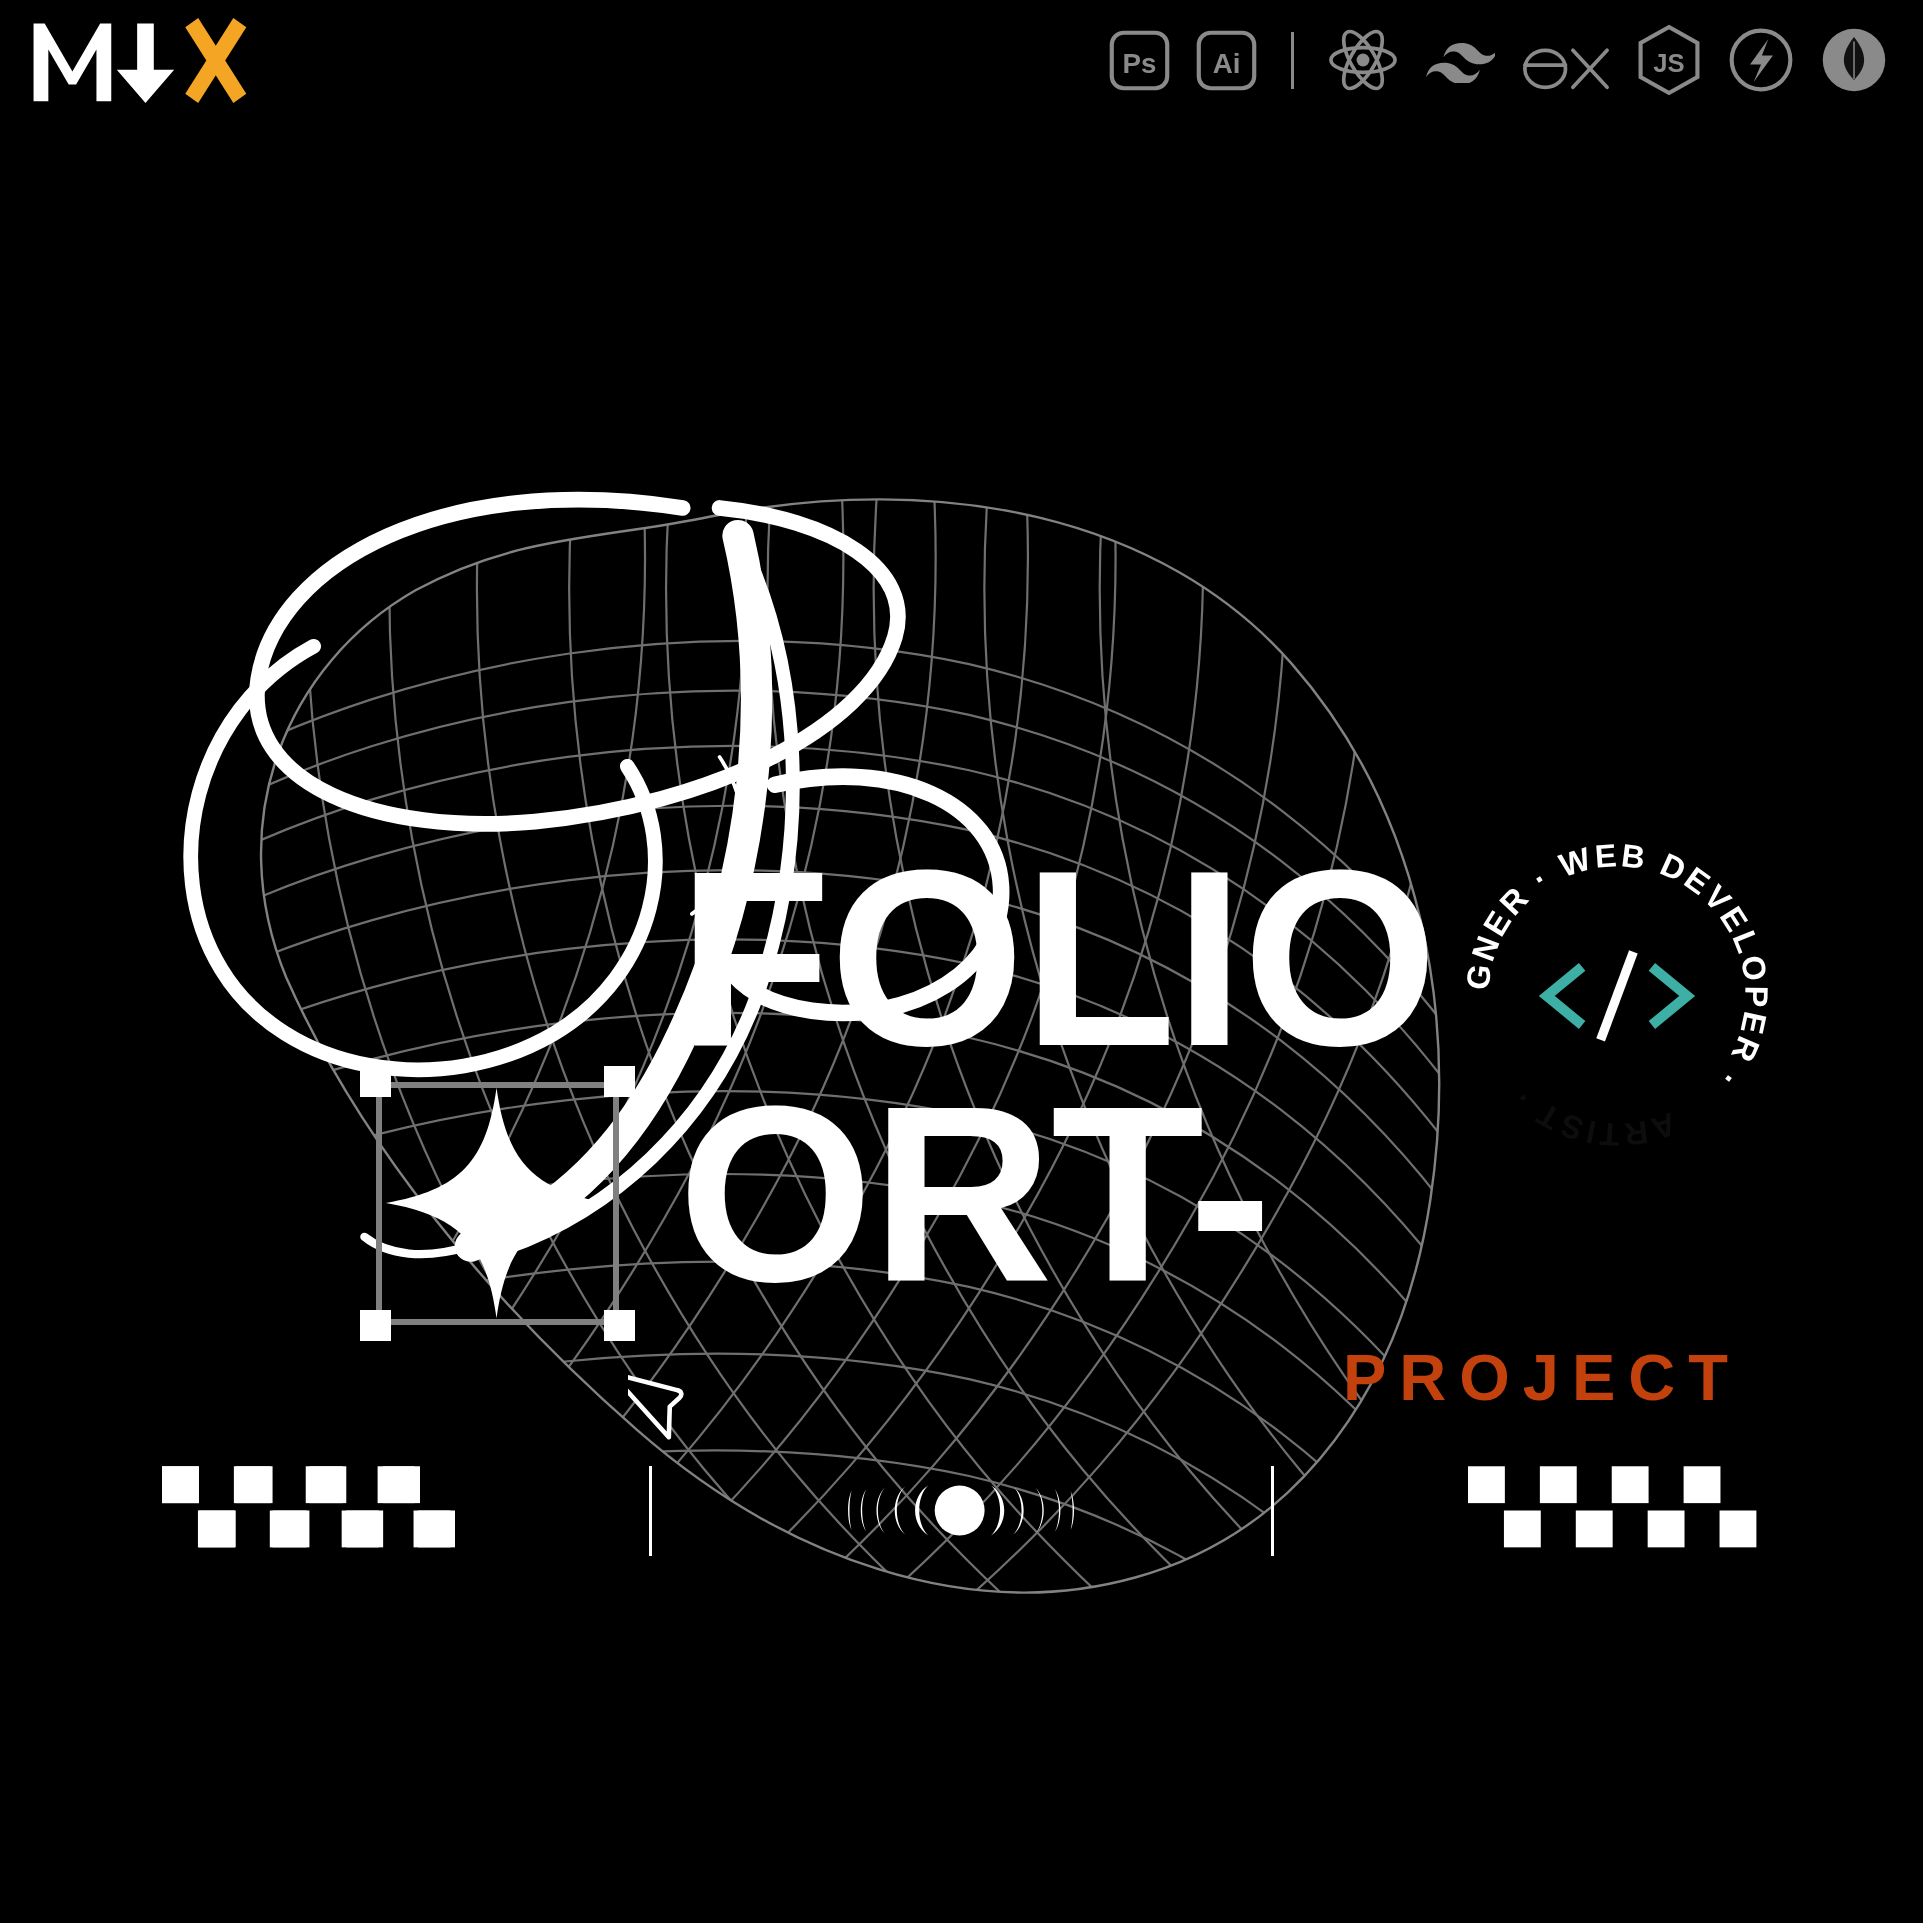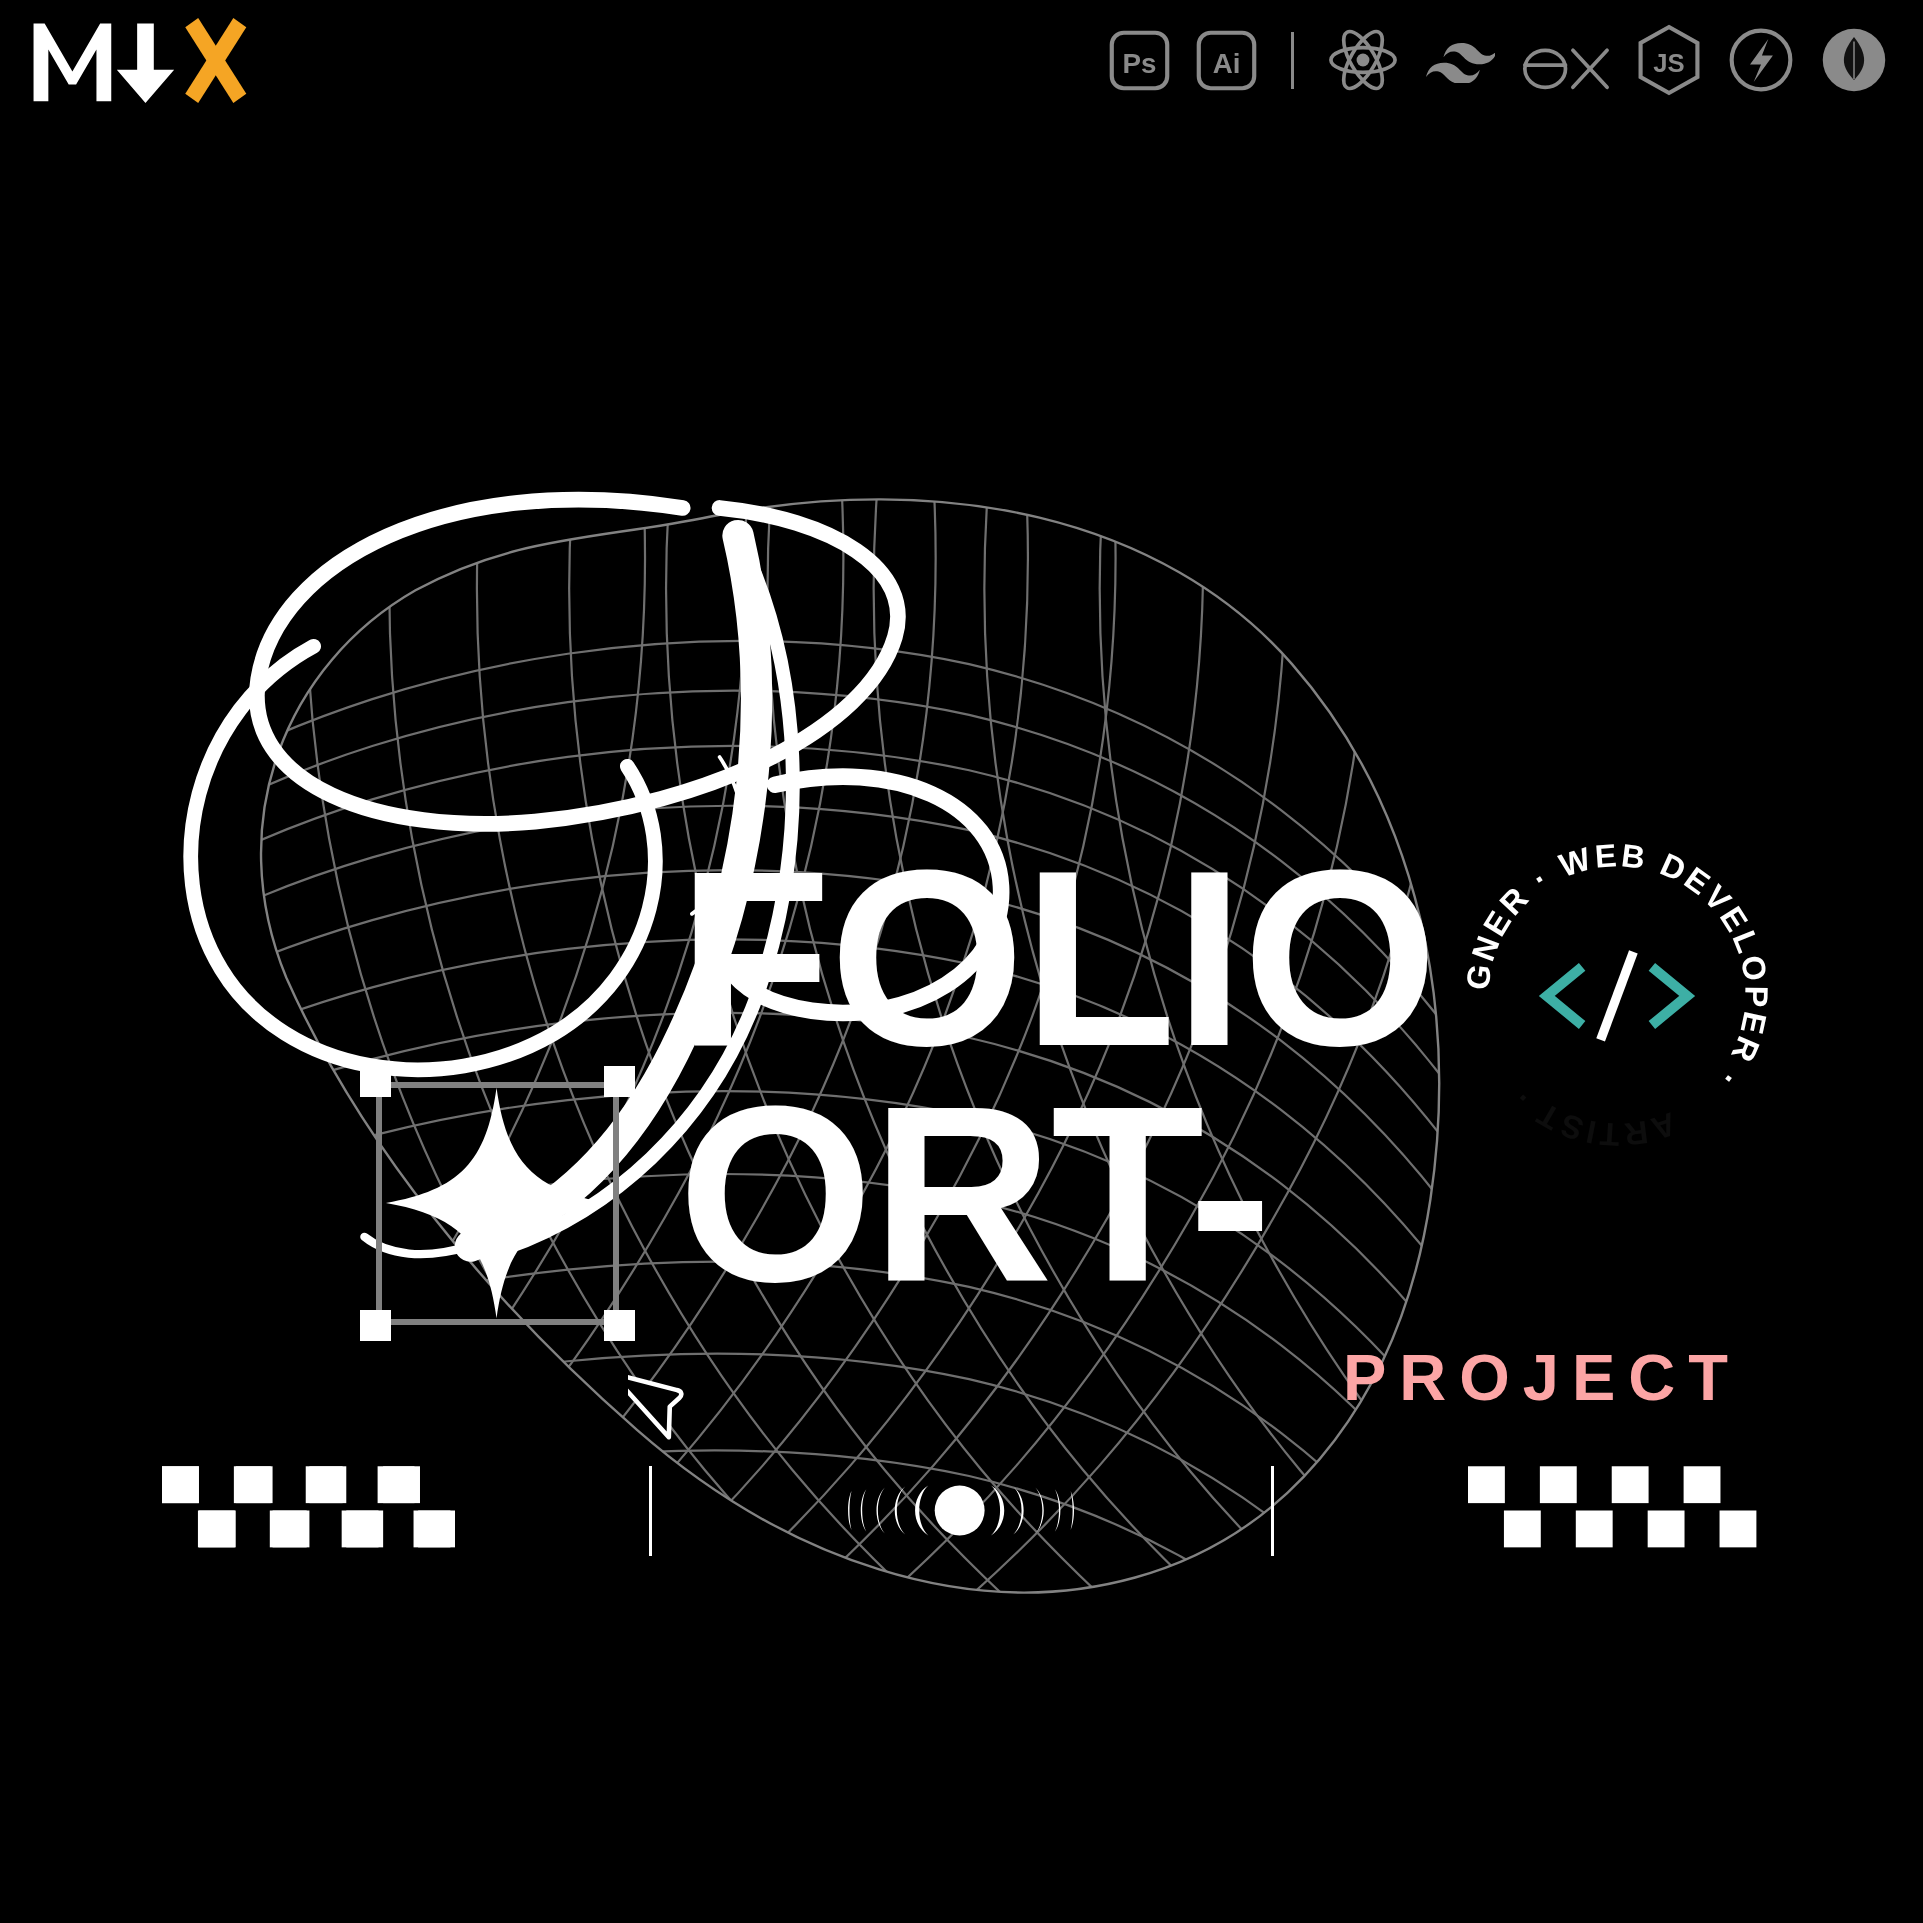--- a/index.html
+++ b/index.html
@@ -66,21 +66,21 @@
     white-space:nowrap;
   }
   .bt-line.l2 { margin-top:14.8px; }
 
   .project {
     position:absolute;
     left:1343px; top:1340px;
     font-weight:700;
     font-size:65px;
     letter-spacing:13px;
-    color:#fca5a5;
+    color:#c2410c;
     z-index:22;
     white-space:nowrap;
   }
 
   
   .selbox {
     position:absolute;
     left:376px; top:1082px;
     width:243px; height:243px;
     z-index:25;

